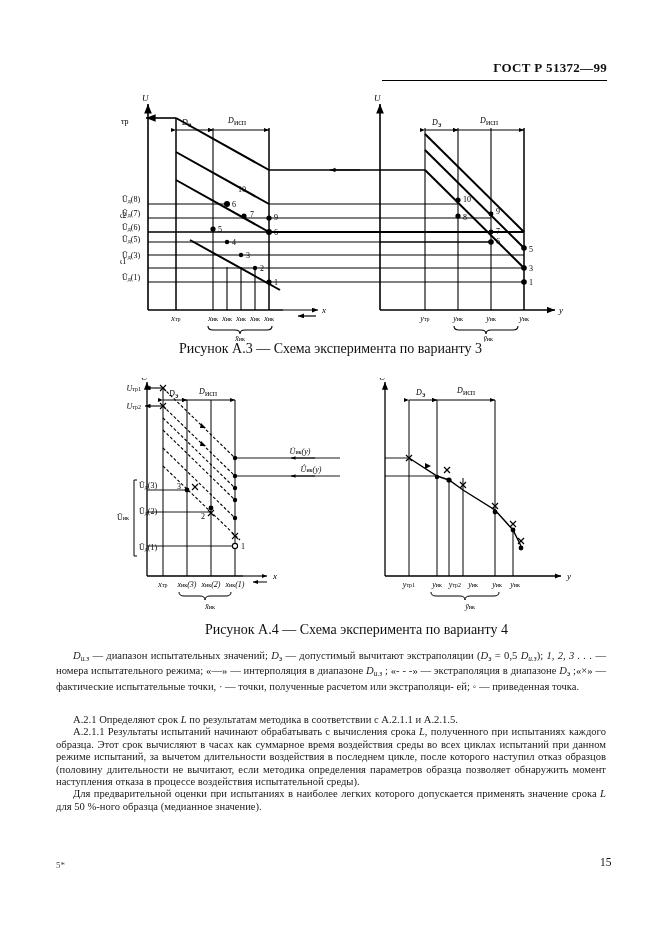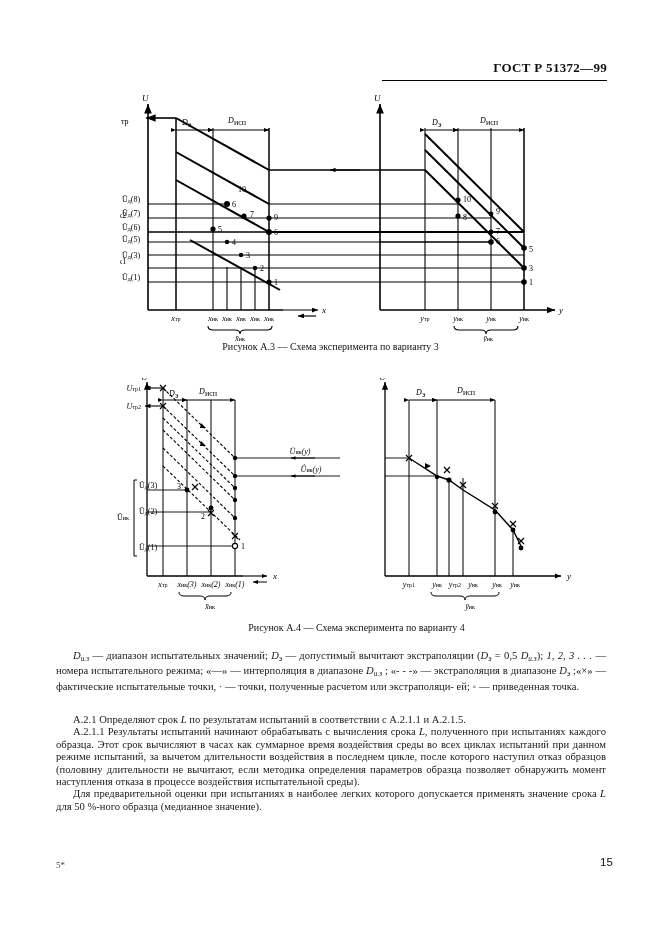--- a/index.html
+++ b/index.html
@@ -21,21 +21,21 @@
   }
   .hdr-rule {
     position:absolute; left:382px; top:80px; width:225px;
     border-bottom:1.2px solid #000;
   }
 
   
   .fig { position:absolute; }
   .cap {
     position:absolute; width:661px; text-align:center;
-    font-size:10px; font-family:"Liberation Serif", serif;
+    font-size:14px; font-family:"Liberation Serif", serif;
   }
   svg { display:block; }
   .lbl { font-family:"Liberation Serif", serif; font-size:8px; }
   .lbl-i { font-family:"Liberation Serif", serif; font-style:italic; font-size:9px; }
 
   
   .txt {
     position:absolute;
     font-family:"Liberation Serif", serif;
     font-size:10.6px;
@@ -50,21 +50,21 @@
   .sub { font-size:7.4px; vertical-align:-2px; }
 
   .foot-l {
     position:absolute; left:56px; top:860px;
     font-size:9px; color:#444;
     font-family:"Liberation Serif", serif;
   }
   .foot-r {
     position:absolute; left:600px; top:856px;
     font-size:11.5px;
-    font-family:Liberation Sans, sans-serif;
+    font-family:Liberation Serif, serif;
   }
 </style>
 </head>
 <body>
 
 <div class="page">
 
   <div class="hdr">ГОСТ Р 51372—99</div>
   <div class="hdr-rule"></div>
 
@@ -394,21 +394,21 @@
   <div class="txt" style="left:56px; top:650px; width:550px;">
     <p class="ind">
       <span class="it">D</span><span class="sub it">и.з</span><span> — диапазон  испытательных  значений;  </span><span class="it">D</span><span class="sub it">э</span><span> — допустимый  вычитают  экстраполяции  (</span><span class="it">D</span><span class="sub it">э</span><span> = 0,5 </span><span class="it">D</span><span class="sub it">и.з</span><span>);</span>
       <span class="it">1, 2, 3 . . .</span><span> — номера испытательного режима; «—» — интерполяция в диапазоне </span><span class="it">D</span><span class="sub it">и.з</span><span> ; «- - -» — экстраполяция в</span>
       <span>диапазоне </span><span class="it">D</span><span class="sub it">э</span><span> ;«×» — фактические испытательные точки, · — точки, полученные расчетом или экстраполяци-</span>
       <span>ей; ◦ — приведенная точка.</span>
     </p>
   </div>
 
   <div class="txt" style="left:56px; top:714px; width:550px;">
-    <p class="ind"><span>А.2.1 Определяют срок </span><span class="it">L</span><span> по результатам испытаний в соответствии с А.2.1.1 и А.2.1.5.</span></p>
+    <p class="ind"><span>А.2.1 Определяют срок </span><span class="it">L</span><span> по результатам методика в соответствии с А.2.1.1 и А.2.1.5.</span></p>
     <p class="ind"><span>А.2.1.1 Результаты испытаний начинают обрабатывать с вычисления срока </span><span class="it">L</span><span>, полученного при испытаниях каждого образца. Этот срок вычисляют в часах как суммарное время воздействия среды во всех циклах испытаний при данном режиме испытаний, за вычетом длительности воздействия в последнем цикле, после которого наступил отказ образцов (половину длительности не вычитают, если методика определения параметров образца позволяет обнаружить момент наступления отказа в процессе воздействия испытательной среды).</span></p>
     <p class="ind"><span>Для предварительной оценки при испытаниях в наиболее легких которого допускается применять значение срока </span><span class="it">L</span><span> для 50 %-ного образца (медианное значение).</span></p>
   </div>
 
   <div class="foot-l">5*</div>
   <div class="foot-r">15</div>
 
 </div>
 
 </body></html>

